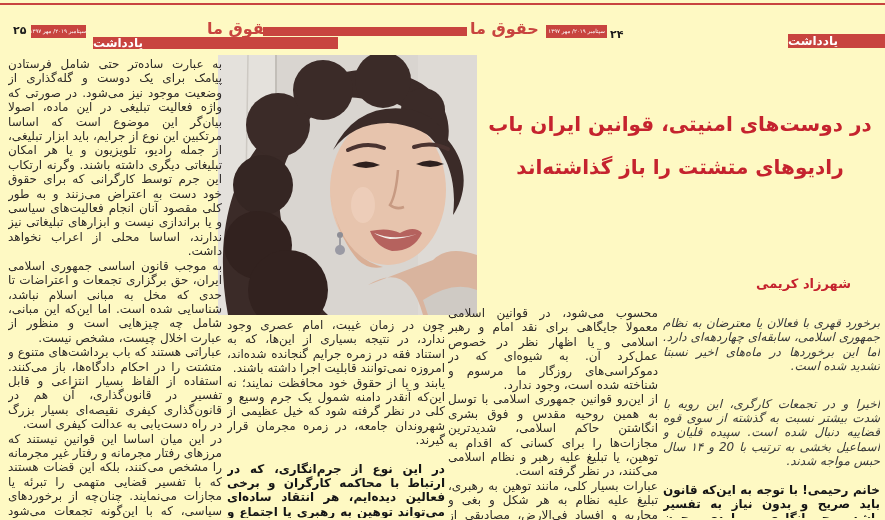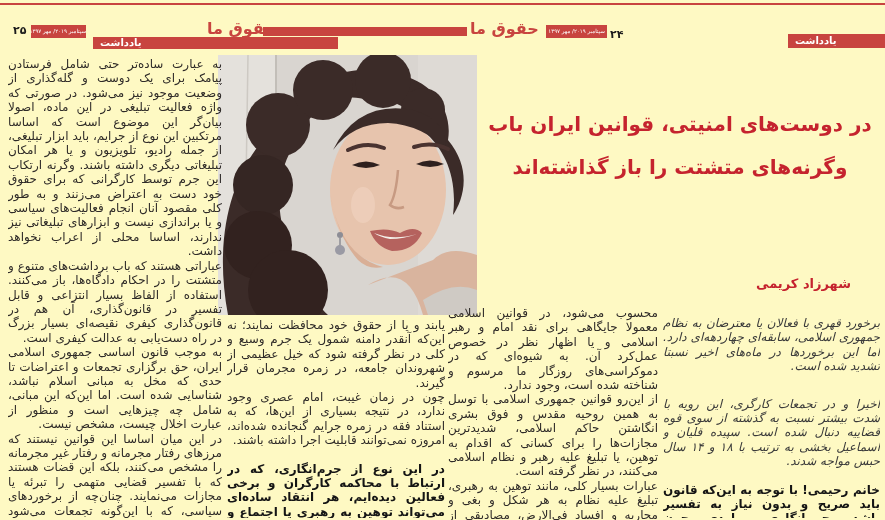--- a/index.html
+++ b/index.html
@@ -19,22 +19,22 @@
     height:13px;background:var(--accent);color:#fff;font-size:5.5px;
     line-height:13px;text-align:center;white-space:nowrap;overflow:hidden;
     direction:rtl;
   }
   .brand{
     font-size:16px;font-weight:bold;color:var(--accent);direction:rtl;
     white-space:nowrap;letter-spacing:-0.5px;
   }
   .hbar{height:9px;background:var(--accent);}
   .note-bar{
-    background:var(--accent);color:#fff;font-size:10px;font-weight:bold;
-    direction:rtl;text-align:left;padding-left:7px;box-sizing:border-box;
+    background:var(--accent);color:#fff;font-size:12px;font-weight:bold;
+    direction:rtl;text-align:left;box-sizing:border-box;
     white-space:nowrap;overflow:hidden;
   }
   .note-left{height:12px;line-height:12px;}
   .note-right{height:14px;line-height:14px;}
   .photo{left:218px;top:55px;width:259px;height:260px;overflow:hidden;background:#d9d5d0;}
   .headline{
     left:480px;top:103px;width:400px;direction:rtl;text-align:center;
     color:var(--headline);font-size:20px;font-weight:bold;line-height:43px;
   }
   .author{
@@ -96,45 +96,45 @@
       <path d="M156,178 Q175,186 199,179 Q186,184 172,184 Q162,182 156,178 Z" fill="#f4efe9"></path>
       <ellipse cx="145" cy="150" rx="12" ry="18" fill="#efd2bd" opacity="0.7"></ellipse>
       <circle cx="122" cy="180" r="3" fill="#8d8d95"></circle>
       <path d="M122,183 l0,8" stroke="#8d8d95" stroke-width="1.5"></path>
       <circle cx="122" cy="195" r="5" fill="#9a9aa4"></circle>
     </svg>
   </div>
 
   <div class="abs headline">
     <div>در دوست‌های امنیتی، قوانین ایران باب</div>
-    <div>وگرنه‌های متشتت را باز گذاشته‌اند</div>
+    <div>رادیو‌های متشتت را باز گذاشته‌اند</div>
   </div>
 
   <div class="abs author">شهرزاد کریمی</div>
 
   <div class="abs col" style="left:8px;top:57px;width:214px;height:461px;">
     <p>به عبارت ساده‌تر حتی شامل فرستادن پیامک برای یک دوست و گله‌گذاری از وضعیت موجود نیز می‌شود. در صورتی که واژه فعالیت تبلیغی در این ماده، اصولا بیان‌گر این موضوع است که اساسا مرتکبین این نوع از جرایم، باید ابزار تبلیغی، از جمله رادیو، تلویزیون و یا هر امکان تبلیغاتی دیگری داشته باشند. وگرنه ارتکاب این جرم توسط کارگرانی که برای حقوق خود دست به اعتراض می‌زنند و به طور کلی مقصود آنان انجام فعالیت‌های سیاسی و یا براندازی نیست و ابزارهای تبلیغاتی نیز ندارند، اساسا محلی از اعراب نخواهد داشت.</p>
+    <p>به موجب قانون اساسی جمهوری اسلامی ایران، حق برگزاری تجمعات و اعتراضات تا حدی که مخل به مبانی اسلام نباشد، شناسایی شده است. اما این‌که این مبانی، شامل چه چیزهایی است و منظور از عبارت اخلال چیست، مشخص نیست.</p>
     <p>عباراتی هستند که باب برداشت‌های متنوع و متشتت را در احکام دادگاه‌ها، باز می‌کنند. استفاده از الفاظ بسیار انتزاعی و قابل تفسیر در قانون‌گذاری، آن هم در قانون‌گذاری کیفری نقیصه‌ای بسیار بزرگ در راه دست‌یابی به عدالت کیفری است.</p>
-    <p>به موجب قانون اساسی جمهوری اسلامی ایران، حق برگزاری تجمعات و اعتراضات تا حدی که مخل به مبانی اسلام نباشد، شناسایی شده است. اما این‌که این مبانی، شامل چه چیزهایی است و منظور از عبارت اخلال چیست، مشخص نیست.</p>
     <p>در این میان اساسا این قوانین نیستند که مرزهای رفتار مجرمانه و رفتار غیر مجرمانه را مشخص می‌کنند، بلکه این قضات هستند که با تفسیر قضایی متهمی را تبرئه یا مجازات می‌نمایند. چنان‌چه از برخوردهای سیاسی، که با این‌گونه تجمعات می‌شود بگذریم، در قانون اساسی حق برگزاری تجمعات به رسمیت شناخته شده است، ولی عبارت اخلال در مبانی اسلام، موجبات استناد دسته‌ای از قضات وابسته به آن و تفسیر به ضرر متهم و محکومیت معترضان را فراهم کرده است.</p>
     <p class="question">تا چه حد فکر می‌کنید که این احکام، به دلایل</p>
   </div>
 
   <div class="abs col" style="left:227px;top:318px;width:218px;height:200px;">
+    <p>چون در زمان غیبت، امام عصری وجود ندارد، در نتیجه بسیاری از این‌ها، که به استناد فقه در زمره جرایم گنجانده شده‌اند، امروزه نمی‌توانند قابلیت اجرا داشته باشند.</p>
     <p>یابند و یا از حقوق خود محافظت نمایند؛ نه این‌که آنقدر دامنه شمول یک جرم وسیع و کلی در نظر گرفته شود که خیل عظیمی از شهروندان جامعه، در زمره مجرمان قرار گیرند.</p>
-    <p>چون در زمان غیبت، امام عصری وجود ندارد، در نتیجه بسیاری از این‌ها، که به استناد فقه در زمره جرایم گنجانده شده‌اند، امروزه نمی‌توانند قابلیت اجرا داشته باشند.</p>
     <p class="question">در این نوع از جرم‌انگاری، که در ارتباط با محاکمه کارگران و برخی فعالین دیده‌ایم، هر انتقاد ساده‌ای می‌تواند توهین به رهبری یا اجتماع و تبانی تلقی شود. آیا در قوانین ایران، مرزی برای تشخیص و تفکیک، بین یک رفتار اجتماعی معمول و جرم وجود دارد؟</p>
   </div>
 
   <div class="abs col" style="left:448px;top:282px;width:210px;height:236px;margin-top:24px;">
     <p>محسوب می‌شود، در قوانین اسلامی معمولا جایگاهی برای نقد امام و رهبر اسلامی و یا اظهار نظر در خصوص عمل‌کرد آن. به شیوه‌ای که در دموکراسی‌های روزگار ما مرسوم و شناخته شده است، وجود ندارد.</p>
     <p>از این‌رو قوانین جمهوری اسلامی با توسل به همین روحیه مقدس و فوق بشری انگاشتن حاکم اسلامی، شدیدترین مجازات‌ها را برای کسانی که اقدام به توهین، یا تبلیغ علیه رهبر و نظام اسلامی می‌کنند، در نظر گرفته است.</p>
     <p>عبارات بسیار کلی، مانند توهین به رهبری، تبلیغ علیه نظام به هر شکل و بغی و محاربه و افساد فی‌الارض، مصادیقی از این رویکرد سخت‌گیرانه نسبت به مرتکبان این نوع از جرایم است.</p>
     <p>اصولا این قوانین، با ساختار جوامع امروزی همگون نیست. چرا که اساسا امام معصومی وجود ندارد تا جرم بطور مثال بغی، موضوعیت پیدا کند. وارد کردن چنین مفاهیم فقهی، در ساختار قانون مجازات، به استناد اسلامی بودن</p>
   </div>
 
   <div class="abs col" style="left:663px;top:293px;width:217px;height:225px;">
     <p class="intro">برخورد قهری با فعالان یا معترضان به نظام جمهوری اسلامی، سابقه‌ای چهاردهه‌ای دارد. اما این برخوردها در ماه‌های اخیر نسبتا تشدید شده است.</p>
-    <p class="intro">اخیرا و در تجمعات کارگری، این رویه با شدت بیشتر نسبت به گذشته از سوی قوه قضاییه دنبال شده است. سپیده قلیان و اسماعیل بخشی به ترتیب با ۱۸ و ۱۴ سال حبس مواجه شدند.</p>
+    <p class="intro">اخیرا و در تجمعات کارگری، این رویه با شدت بیشتر نسبت به گذشته از سوی قوه قضاییه دنبال شده است. سپیده قلیان و اسماعیل بخشی به ترتیب با 20 و ۱۴ سال حبس مواجه شدند.</p>
     <p class="question">خانم رحیمی! با توجه به این‌که قانون باید صریح و بدون نیاز به تفسیر باشد، جرم‌انگاری مواردی چون توهین به رهبری، اجتماع و تبانی، تبلیغ علیه نظام و امثال آن‌ها در قوانین ایران، با کدامیک از اصول وضع قانون منطبق است؟</p>
   </div>
 
 </div>
 
 </body></html>

